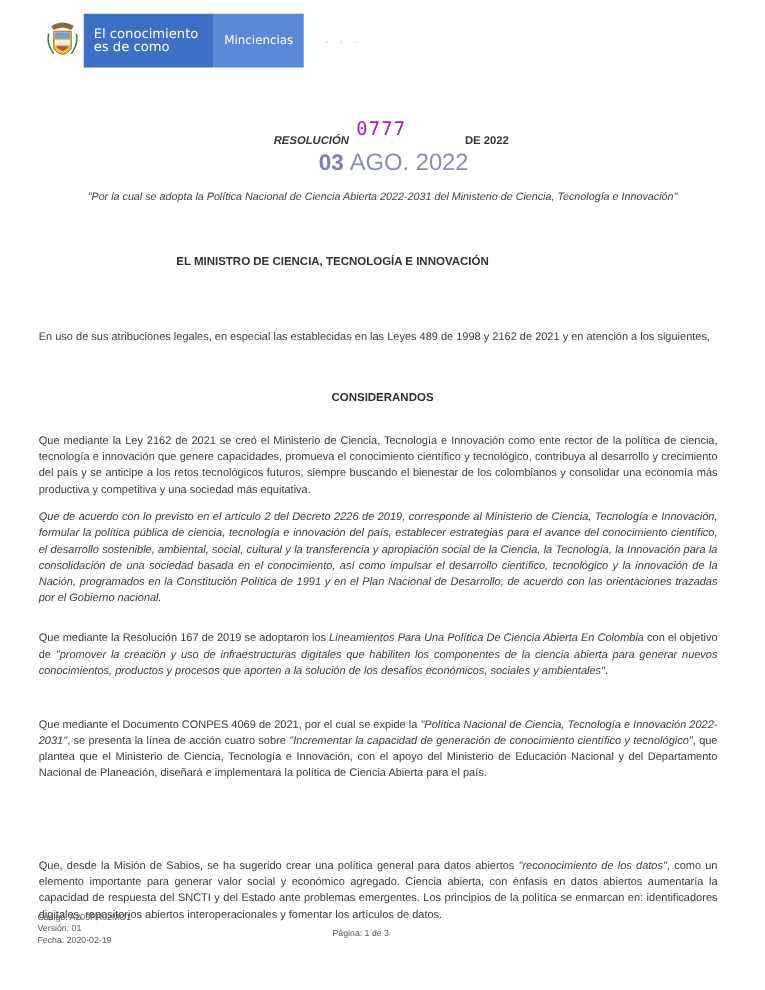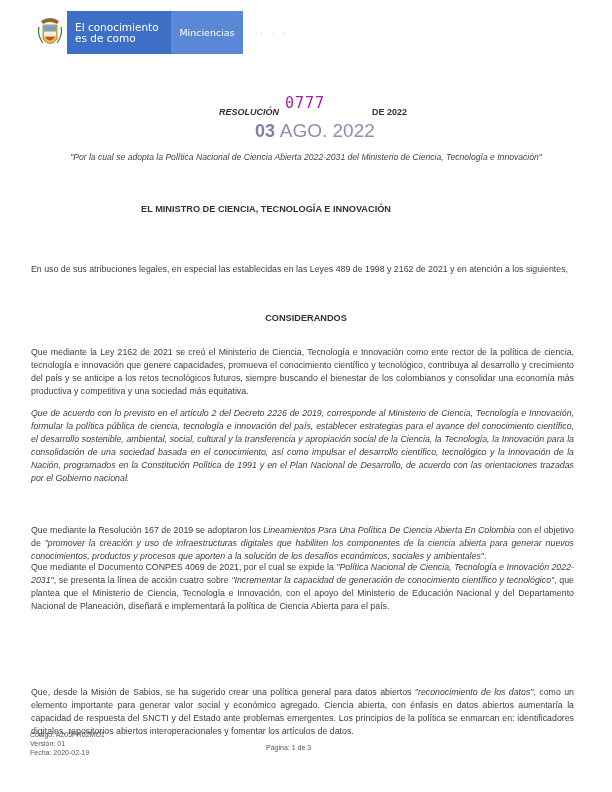--- a/index.html
+++ b/index.html
@@ -22,22 +22,22 @@
   .res-date .day { font-weight: bold; font-size: 18px; color: #7c80a6; text-align: right; }
   .res-date .mon { font-size: 19px; }
   .subject { position: absolute; top: 152px; left: 0; width: 612px; text-align: center; font-style: italic; font-size: 8.6px; color: #444; }
 
   .minister { position: absolute; top: 204px; left: 0; width: 532px; text-align: center; font-size: 9.2px; font-weight: bold; color: #333; }
   .p { position: absolute; left: 31px; width: 543px; font-size: 8.8px; line-height: 13px; color: #3d3d3d; text-align: justify; margin: 0; }
   .considerandos { position: absolute; top: 301px; left: 0; width: 612px; text-align: center; font-size: 9.2px; font-weight: bold; color: #333; margin-top: 12px; }
   .p1 { top: 250px; margin-top: 13px; }
   .p2 { top: 346px; }
   .p3 { top: 407px; font-style: italic; }
-  .p4 { top: 524px; }
-  .p5 { top: 561px; }
+  .p4 { top: 504px; }
+  .p5 { top: 573px; }
   .p6 { top: 660px; margin-top: 26px; }
   .footer-left { position: absolute; left: 30px; top: 730px; font-size: 7px; line-height: 9px; color: #555; }
   .footer-page { position: absolute; left: 266px; top: 744px; font-size: 7px; color: #555; }
 </style>
 </head>
 <body>
 
 <div class="header">
   <div class="crest">
     <svg width="26" height="36" viewBox="0 0 26 36">

